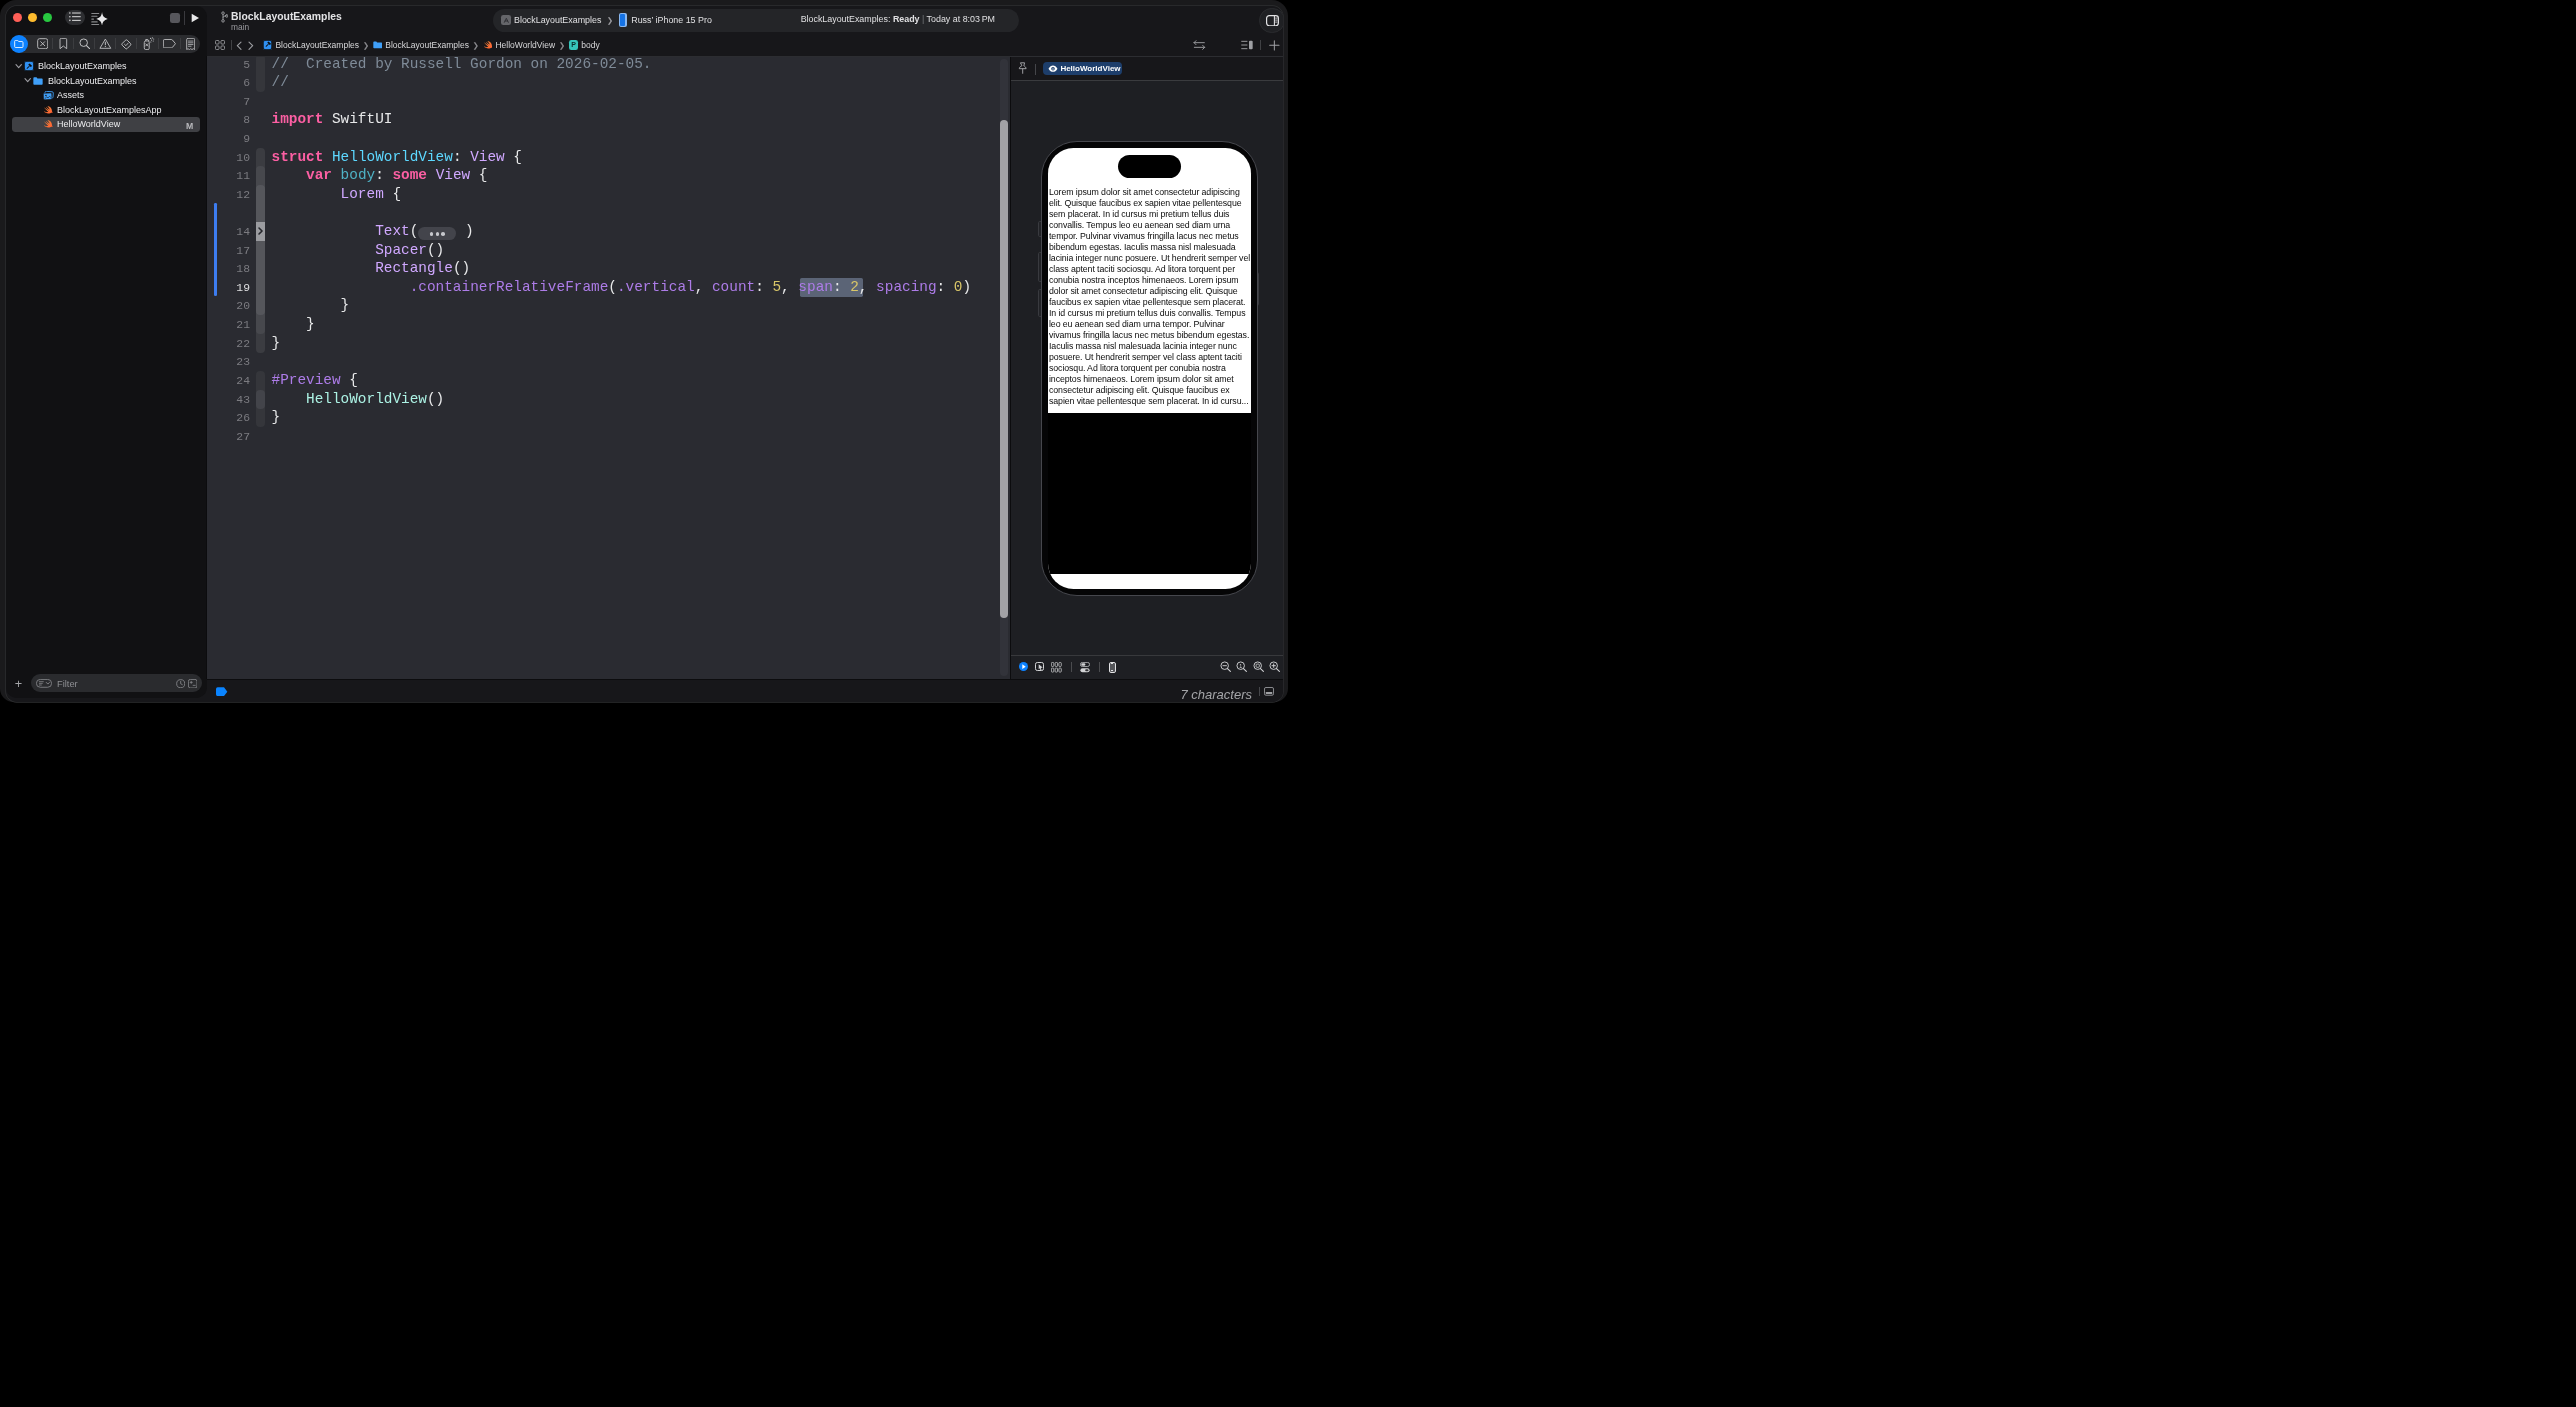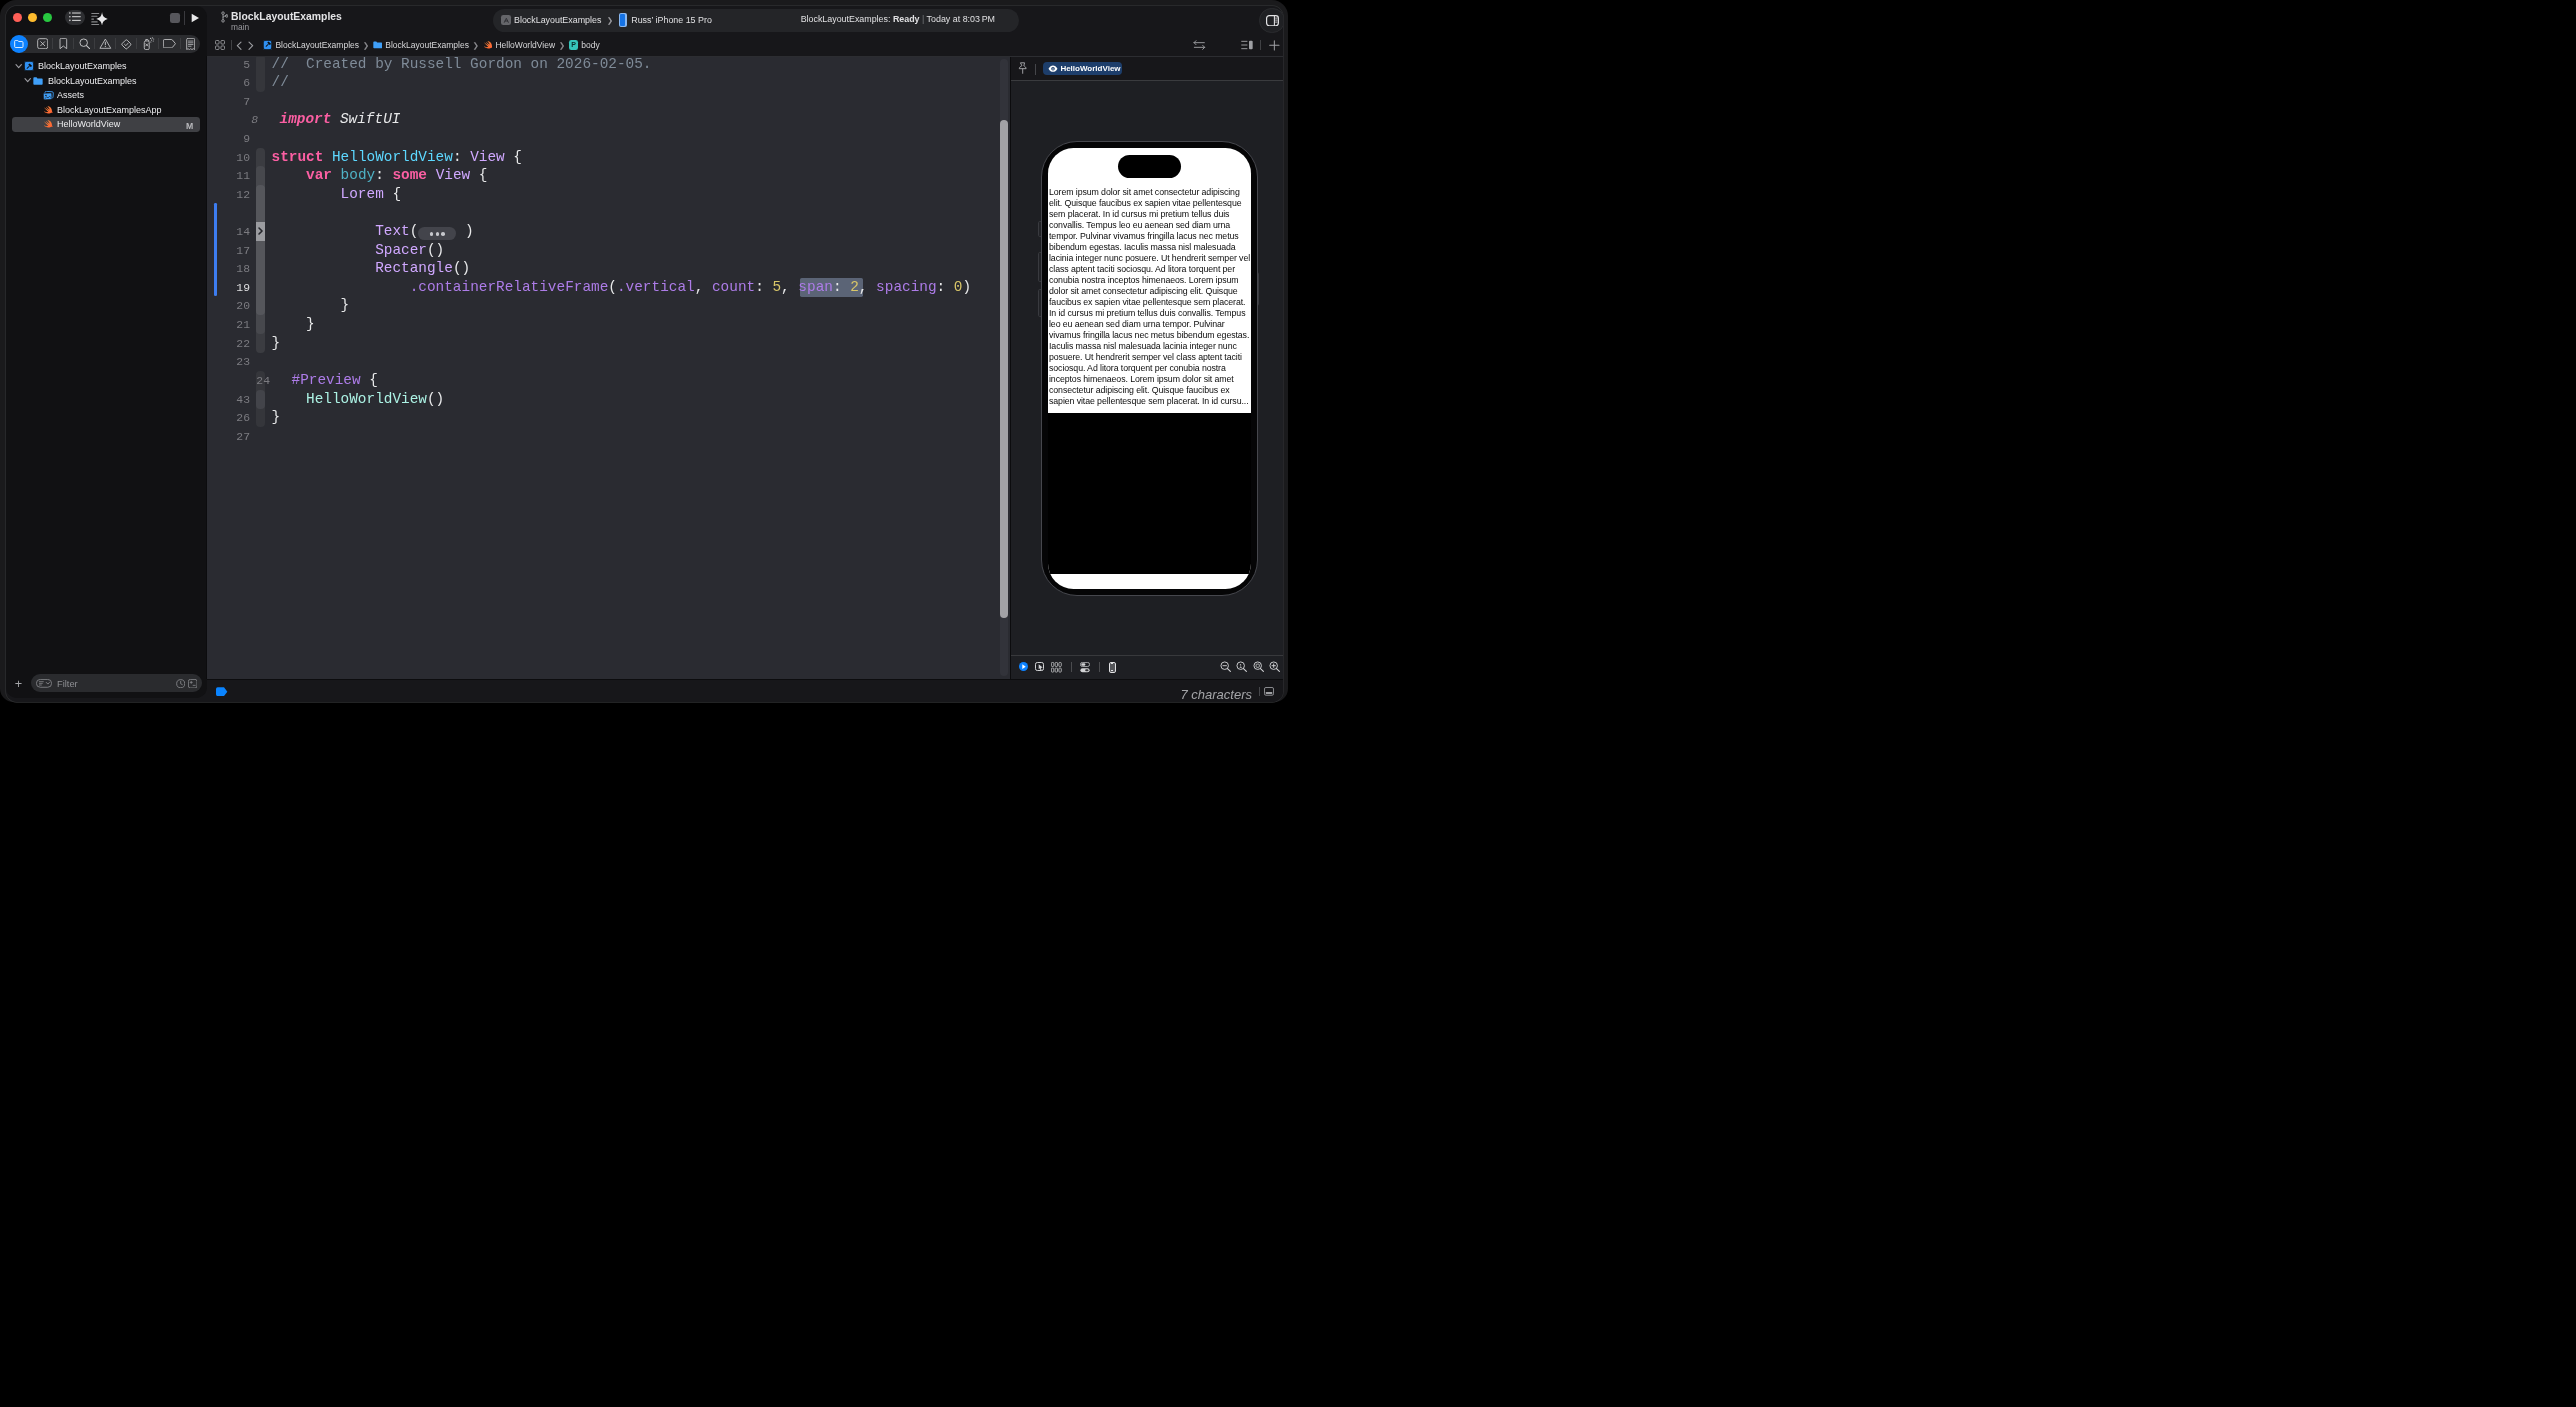--- a/index.html
+++ b/index.html
@@ -24,34 +24,34 @@
 <div class="a" style="left:49px;top:165px;width:8.5px;height:18.6px;background:#9b9ca0;">
           <svg style="position:absolute;left:1.7px;top:5.4px;" width="5.4" height="8" viewBox="0 0 8 12">
             <path d="M1.5 1.5 L6 6 L1.5 10.5" fill="none" stroke="#26272c" stroke-width="2.4" stroke-linecap="round" stroke-linejoin="round"></path>
           </svg>
         </div>
 <div class="a" style="left:7.4px;top:146px;width:2.7px;height:93px;background:#3d7df0;border-radius:1.3px;"></div>
 <div class="a" style="left:593px;top:221px;width:63px;height:18.6px;background:#5b6476;border-radius:1.7px;"></div>
 <div class="a code" style="left:0;top:-2.5px;width:100%;height:18.6px;"><span class="ln">5</span><span style="color:#7f8b98;">//  Created by Russell Gordon on 2026-02-05.</span></div>
 <div class="a code" style="left:0;top:16px;width:100%;height:18.6px;"><span class="ln">6</span><span style="color:#7f8b98;">//</span></div>
 <div class="a code" style="left:0;top:35px;width:100%;height:18.6px;"><span class="ln">7</span></div>
-<div class="a code" style="left:8px;top:53px;width:100%;height:18.6px;font-style:italic;"><span class="ln">8</span><span style="color:#fc5fa3;font-weight:bold;">import</span> SwiftUI</div>
+<div class="a code" style="left:0;top:53px;width:100%;height:18.6px;"><span class="ln">8</span><span style="color:#fc5fa3;font-weight:bold;">import</span> SwiftUI</div>
 <div class="a code" style="left:0;top:72px;width:100%;height:18.6px;"><span class="ln">9</span></div>
 <div class="a code" style="left:0;top:91px;width:100%;height:18.6px;"><span class="ln">10</span><span style="color:#fc5fa3;font-weight:bold;">struct</span> <span style="color:#5dd8ff;">HelloWorldView</span>: <span style="color:#d0a8ff;">View</span> {</div>
 <div class="a code" style="left:0;top:109px;width:100%;height:18.6px;font-family:Liberation Mono, monospace;"><span class="ln">11</span>    <span style="color:#fc5fa3;font-weight:bold;">var</span> <span style="color:#4fb2c5;">body</span>: <span style="color:#fc5fa3;font-weight:bold;">some</span> <span style="color:#d0a8ff;">View</span> {</div>
 <div class="a code" style="left:0;top:128px;width:100%;height:18.6px;"><span class="ln">12</span>        <span style="color:#d0a8ff;">Lorem</span> {</div>
 <div class="a code" style="left:0;top:165px;width:100%;height:18.6px;"><span class="ln">14</span>            <span style="color:#d0a8ff;">Text</span>(<span style="display:inline-block;width:38px;height:12.7px;background:#43444b;border-radius:6.4px;vertical-align:-2.3px;text-align:center;line-height:12.7px;"><span style="display:inline-block;width:3.6px;height:3.6px;border-radius:1.8px;background:#c6c7cc;margin:0 1.1px;vertical-align:1.3px;"></span><span style="display:inline-block;width:3.6px;height:3.6px;border-radius:1.8px;background:#c6c7cc;margin:0 1.1px;vertical-align:1.3px;"></span><span style="display:inline-block;width:3.6px;height:3.6px;border-radius:1.8px;background:#c6c7cc;margin:0 1.1px;vertical-align:1.3px;"></span></span> )</div>
 <div class="a code" style="left:0;top:184px;width:100%;height:18.6px;"><span class="ln">17</span>            <span style="color:#d0a8ff;">Spacer</span>()</div>
 <div class="a code" style="left:0;top:202px;width:100%;height:18.6px;"><span class="ln">18</span>            <span style="color:#d0a8ff;">Rectangle</span>()</div>
 <div class="a code" style="left:0;top:221px;width:100%;height:18.6px;"><span class="ln" style="color:#dfdfe1;">19</span>                <span style="color:#ad7ce8;">.containerRelativeFrame</span>(<span style="color:#ad7ce8;">.vertical</span>, <span style="color:#ad7ce8;">count</span>: <span style="color:#d9c668;">5</span>, <span style="color:#ad7ce8;">span</span>: <span style="color:#d9c668;">2</span>, <span style="color:#ad7ce8;">spacing</span>: <span style="color:#d9c668;">0</span>)</div>
 <div class="a code" style="left:0;top:239px;width:100%;height:18.6px;"><span class="ln">20</span>        }</div>
 <div class="a code" style="left:0;top:258px;width:100%;height:18.6px;"><span class="ln">21</span>    }</div>
 <div class="a code" style="left:0;top:277px;width:100%;height:18.6px;"><span class="ln">22</span>}</div>
 <div class="a code" style="left:0;top:295px;width:100%;height:18.6px;"><span class="ln">23</span></div>
-<div class="a code" style="left:0;top:314px;width:100%;height:18.6px;padding-left:20px;"><span class="ln">24</span><span style="color:#ad7ce8;">#Preview</span> {</div>
+<div class="a code" style="left:0;top:314px;width:100%;height:18.6px;"><span class="ln">24</span><span style="color:#ad7ce8;">#Preview</span> {</div>
 <div class="a code" style="left:0;top:333px;width:100%;height:18.6px;"><span class="ln">43</span>    <span style="color:#acf2e4;">HelloWorldView</span>()</div>
 <div class="a code" style="left:0;top:351px;width:100%;height:18.6px;"><span class="ln">26</span>}</div>
 <div class="a code" style="left:0;top:370px;width:100%;height:18.6px;"><span class="ln">27</span></div>
 </div>
 <div class="a" style="left:1000px;top:59px;width:7.7px;height:617px;background:#32333a;border-radius:3.9px;"></div>
 <div class="a" style="left:1000px;top:120px;width:7.7px;height:498px;background:#a2a2a6;border-radius:3.9px;"></div>
 <div class="a" style="left:206px;top:56px;width:0.9px;height:623px;background:#0c0c0e;"></div>
 <div class="a" style="left:1010px;top:56px;width:1.1px;height:623px;background:#0c0c0e;"></div>
 <div class="a" style="left:1011px;top:81px;width:274px;height:599px;background:#1e1f23;"></div>
 <div class="a" style="left:207px;top:56px;width:1081px;height:0.7px;background:#2c2d31;"></div>

